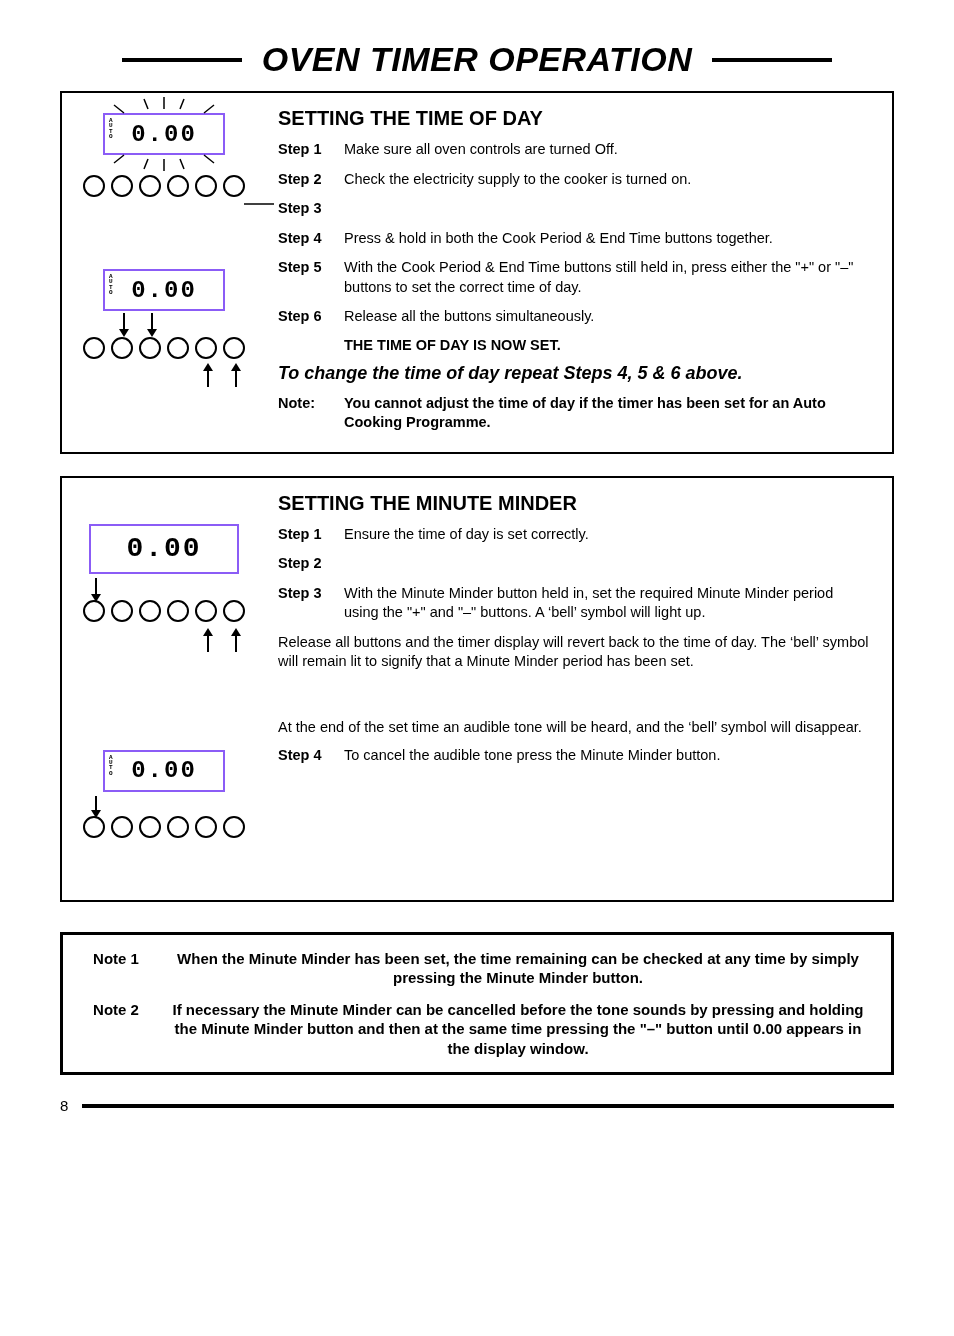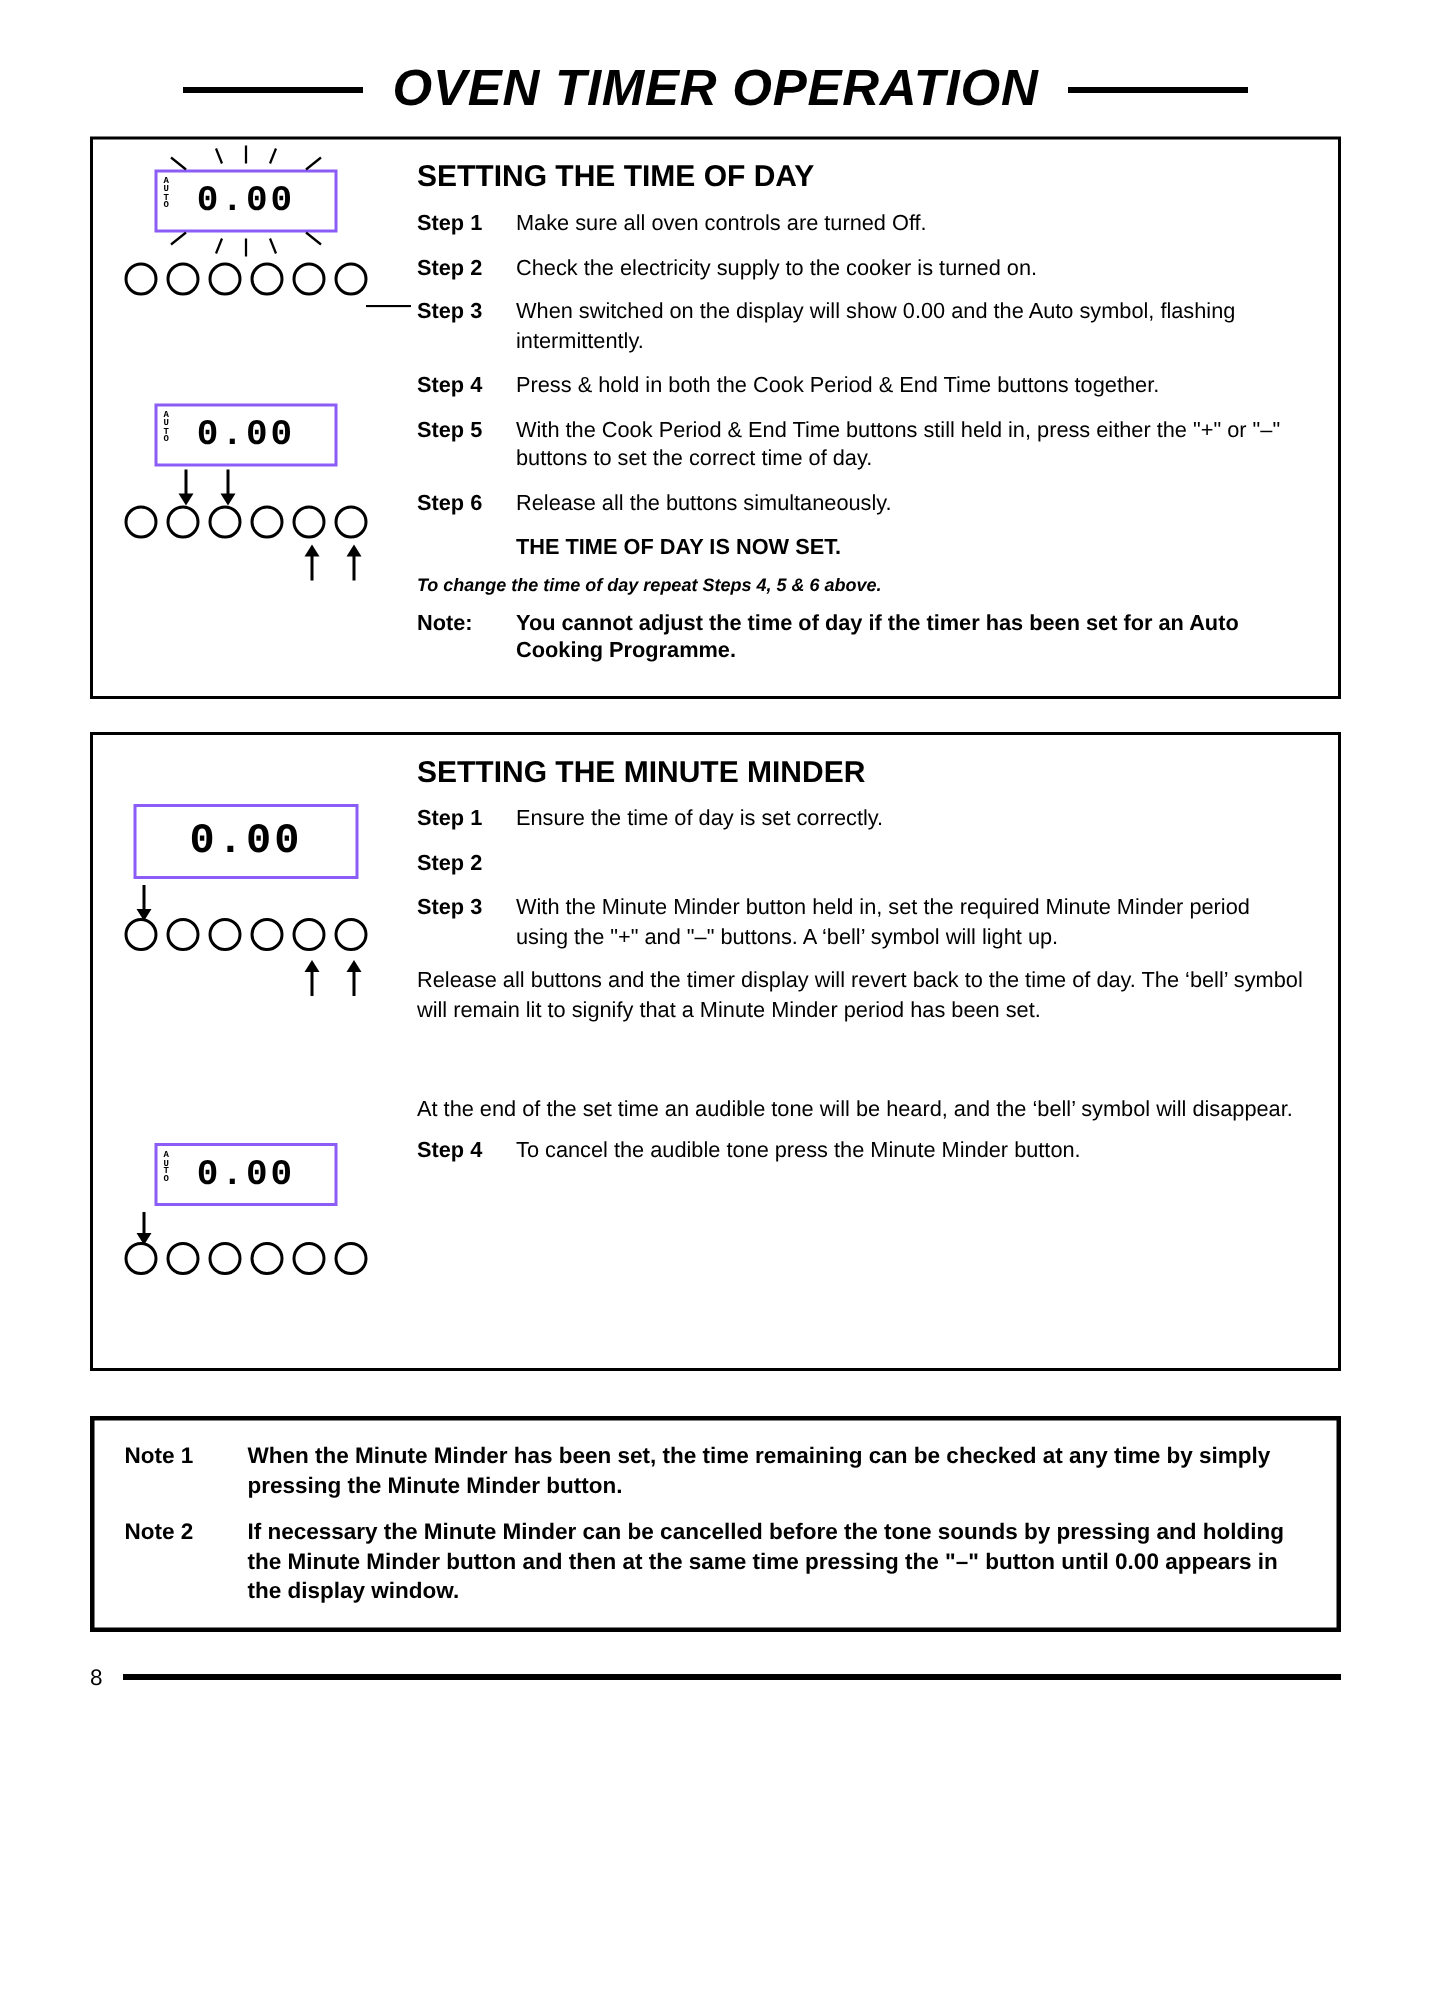--- a/index.html
+++ b/index.html
@@ -69,21 +69,21 @@
   .confirm {
     font-weight: 800;
     font-size: 14.5px;
     margin-left: 66px;
     margin-top: 4px;
     margin-bottom: 10px;
   }
   .italic-bold {
     font-weight: 800;
     font-style: italic;
-    font-size: 12px;
+    font-size: 18px;
     margin: 6px 0 10px 0;
   }
   .note-row {
     display: flex;
     font-size: 14.5px;
     line-height: 1.3;
   }
   .note-row .note-label { flex: 0 0 66px; font-weight: 800; }
   .note-row .note-text { flex: 1; font-weight: 800; }
   .plain-para {
@@ -133,20 +133,21 @@
     background: #fff;
   }
   
   .minute .display { width: 150px; height: 50px; font-size: 28px; }
   .minute .buttons-row { margin-top: 26px; }
   
   .notes-box {
     border: 3px solid #000;
     padding: 14px 20px;
     margin-top: 30px;
+    text-align: center;
   }
   .notes-box .nrow {
     display: flex;
     gap: 16px;
     margin-bottom: 12px;
     font-size: 15px;
     line-height: 1.3;
   }
   .notes-box .nrow:last-child { margin-bottom: 0; }
   .notes-box .nlabel { flex: 0 0 66px; font-weight: 800; }
@@ -263,21 +264,20 @@
       <div class="step-row">
         <div class="step-label">Step 1</div>
         <div class="step-text">Make sure all oven controls are turned Off.</div>
       </div>
       <div class="step-row">
         <div class="step-label">Step 2</div>
         <div class="step-text">Check the electricity supply to the cooker is turned on.</div>
       </div>
       <div class="step-row">
         <div class="step-label">Step 3</div>
-        <div class="step-text">When switched on the display will show 0.00 and the Auto symbol, flashing intermittently.</div>
       </div>
       <div class="step-row">
         <div class="step-label">Step 4</div>
         <div class="step-text">Press &amp; hold in both the Cook Period &amp; End Time buttons together.</div>
       </div>
       <div class="step-row">
         <div class="step-label">Step 5</div>
         <div class="step-text">With the Cook Period &amp; End Time buttons still held in, press either the "+" or "–" buttons to set the correct time of day.</div>
       </div>
       <div class="step-row">

